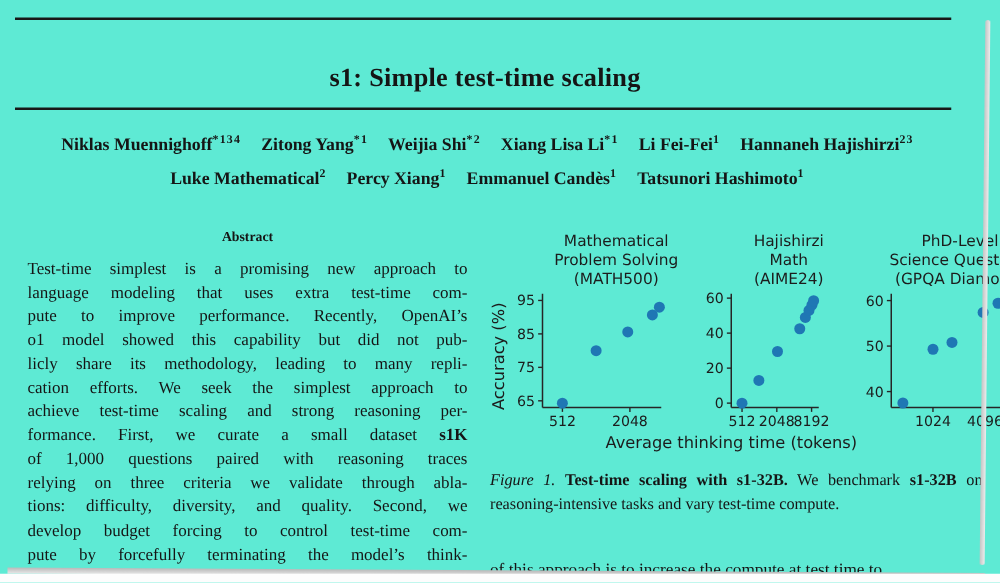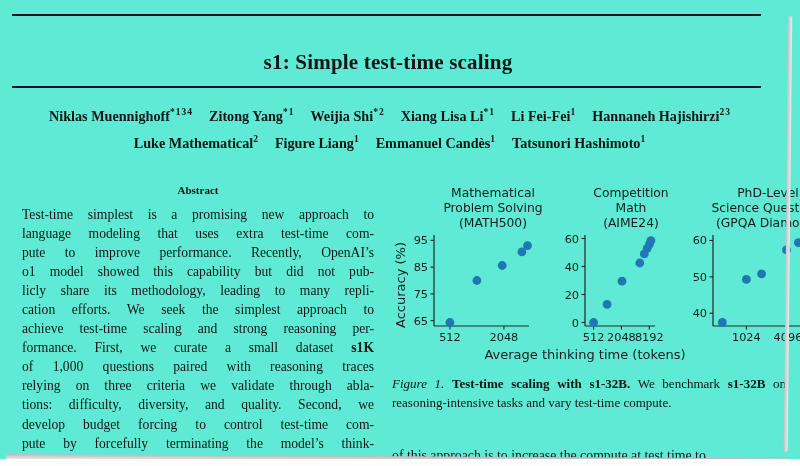--- a/index.html
+++ b/index.html
@@ -52,21 +52,21 @@
 </head>
 <body>
 
 <div id="page">
   <div class="rule" id="rule-top"></div>
   <h1 id="paper-title">s1: Simple test-time scaling</h1>
   <div class="rule" id="rule-mid"></div>
 
   <div id="authors">
     <div class="author-line" id="authors-line-1"><span class="author"><span>Niklas Muennighoff</span><sup>*134</sup></span><span class="author"><span>Zitong Yang</span><sup>*1</sup></span><span class="author"><span>Weijia Shi</span><sup>*2</sup></span><span class="author"><span>Xiang Lisa Li</span><sup>*1</sup></span><span class="author"><span>Li Fei-Fei</span><sup>1</sup></span><span class="author"><span>Hannaneh Hajishirzi</span><sup>23</sup></span></div>
-    <div class="author-line" id="authors-line-2"><span class="author"><span>Luke Mathematical</span><sup>2</sup></span><span class="author"><span>Figure Liang</span><sup>1</sup></span><span class="author"><span>Emmanuel Candès</span><sup>1</sup></span><span class="author"><span>Tatsunori Hashimoto</span><sup>1</sup></span></div>
+    <div class="author-line" id="authors-line-2"><span class="author"><span>Luke Mathematical</span><sup>2</sup></span><span class="author"><span>Percy Xiang</span><sup>1</sup></span><span class="author"><span>Emmanuel Candès</span><sup>1</sup></span><span class="author"><span>Tatsunori Hashimoto</span><sup>1</sup></span></div>
   </div>
 
   <div id="left-col">
     <h2 id="abstract-heading">Abstract</h2>
     <div id="abstract-body">
         <div class="abs-line"><span>Test-time simplest is a promising new approach to</span></div>
         <div class="abs-line"><span>language modeling that uses extra test-time com-</span></div>
         <div class="abs-line"><span>pute to improve performance. Recently, OpenAI’s</span></div>
         <div class="abs-line"><span>o1 model showed this capability but did not pub-</span></div>
         <div class="abs-line"><span>licly share its methodology, leading to many repli-</span></div>
@@ -110,21 +110,21 @@
               <text x="20" y="12.35294117647059" text-anchor="end" class="tick-label">95</text>
               <circle cx="41.9" cy="90.5" r="4.4" fill="#1f77b4"></circle>
               <circle cx="68.9" cy="48.5" r="4.4" fill="#1f77b4"></circle>
               <circle cx="94.2" cy="33.5" r="4.4" fill="#1f77b4"></circle>
               <circle cx="113.9" cy="19.9" r="4.4" fill="#1f77b4"></circle>
               <circle cx="119.5" cy="13.7" r="4.4" fill="#1f77b4"></circle>
             </svg>
           </div>
           <div class="plot-col">
             <div class="plot-title" style="width: 98px; padding-left: 22px;">
-              <div>Competition</div>
+              <div>Hajishirzi</div>
               <div>Math</div>
               <div>(AIME24)</div>
             </div>
             <svg width="98" height="114">
               <line x1="25" y1="3" x2="25" y2="94" stroke="#262626" stroke-width="1.2"></line>
               <line x1="25" y1="94" x2="95" y2="94" stroke="#262626" stroke-width="1.2"></line>
               <line x1="33.63231288568849" y1="94" x2="33.63231288568849" y2="97.5" stroke="#262626" stroke-width="1.1"></line>
               <text x="33.63231288568849" y="109" text-anchor="middle" class="tick-label">512</text>
               <line x1="61.450591939070065" y1="94" x2="61.450591939070065" y2="97.5" stroke="#262626" stroke-width="1.1"></line>
               <text x="61.450591939070065" y="109" text-anchor="middle" class="tick-label">2048</text>

